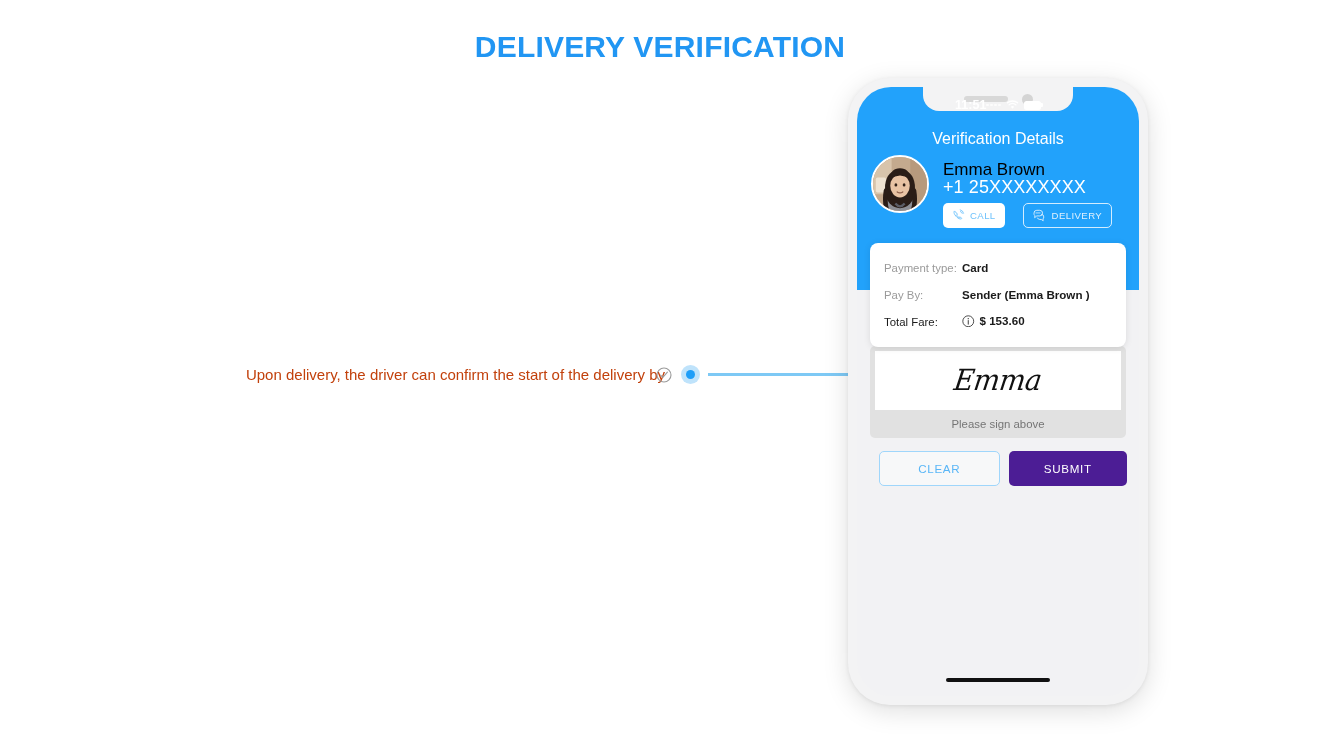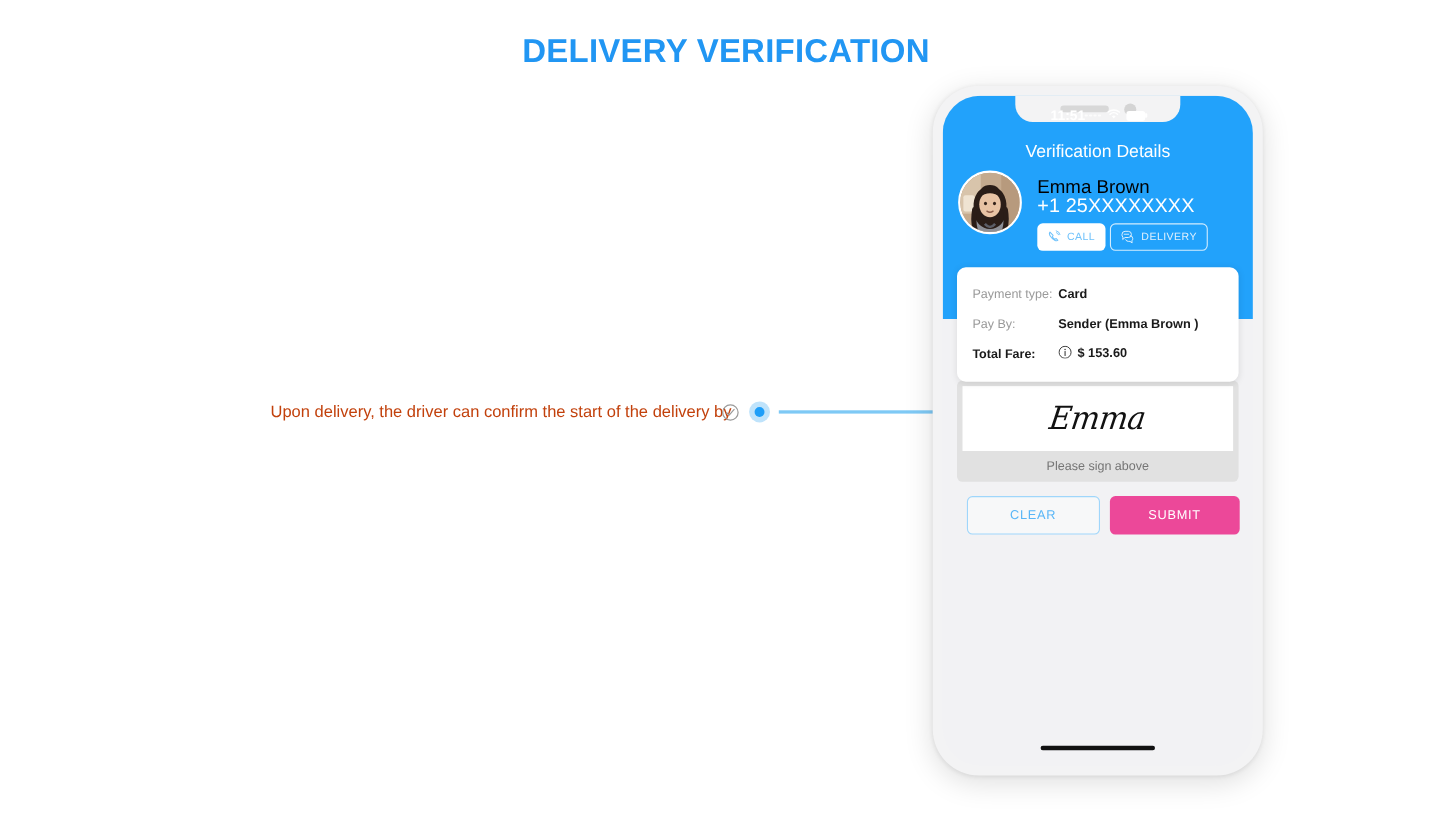--- a/index.html
+++ b/index.html
@@ -219,21 +219,21 @@
   }
   .contact-phone {
     font-size: 18px;
     color: #ffffff;
     line-height: 18px;
     letter-spacing: 0.1px;
   }
 
   .contact-actions {
     display: flex;
-    gap: 4px;
+    gap: 18px;
     margin-top: 7px;
   }
   .act-btn {
     height: 25px;
     border-radius: 5px;
     display: flex;
     align-items: center;
     gap: 5px;
     padding: 0 9px;
     font-size: 9.6px;
@@ -268,21 +268,21 @@
     height: 27px;
   }
   .pay-label {
     font-size: 11.4px;
     color: #9a9a9a;
     width: 78px;
     flex: none;
   }
   .pay-label.bold {
     color: #1a1a1a;
-    font-weight: bold;
+    font-weight: normal;
   }
   .pay-value {
     font-size: 11.6px;
     font-weight: bold;
     color: #1a1a1a;
   }
   .info-icon {
     display: inline-block;
     vertical-align: -2px;
     margin-right: 5px;
@@ -343,21 +343,21 @@
     justify-content: center;
     font-size: 11.6px;
     letter-spacing: 0.7px;
   }
   .btn-clear {
     background: #f7f8f9;
     border: 1px solid #9fd6fb;
     color: #59b6f7;
   }
   .btn-submit {
-    background: #ec4899;
+    background: #4c1d95;
     color: #ffffff;
   }
 
   
   .home-bar {
     position: absolute;
     bottom: 14px;
     left: 50%;
     transform: translateX(-50%);
     width: 104px;

